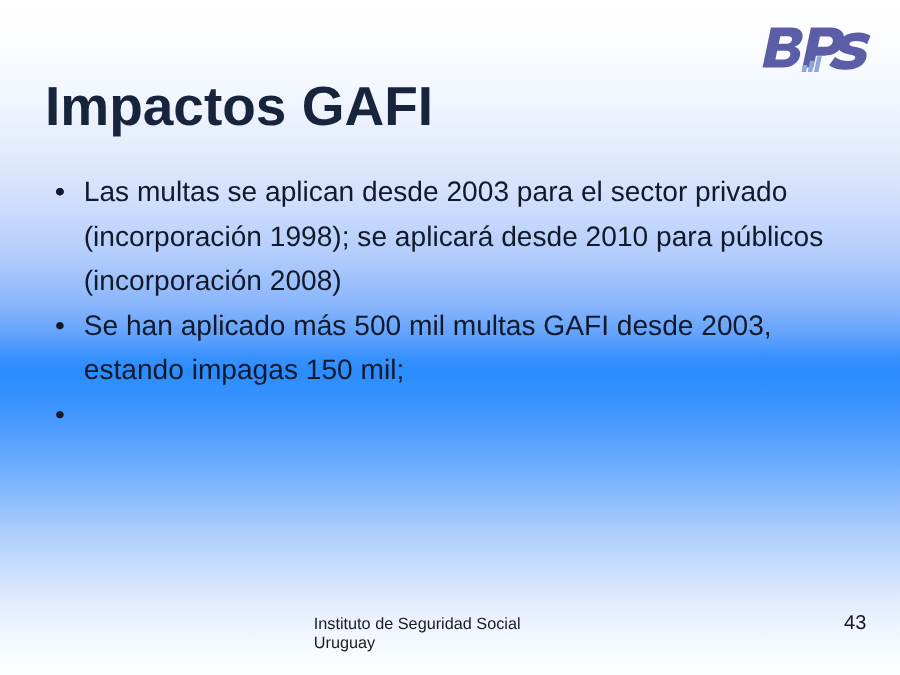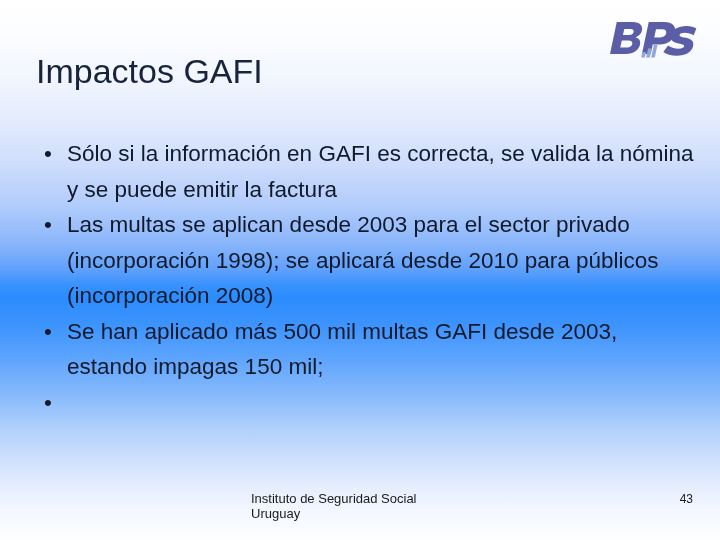--- a/index.html
+++ b/index.html
@@ -49,24 +49,24 @@
     top: 16px;
     right: 16px;
     width: 104px;
     height: 46px;
   }
 
   
   #title {
     position: absolute;
     left: 36px;
-    top: 50px;
+    top: 65px;
     width: 520px;
-    font-size: 34px;
-    font-weight: normal;
+    font-size: 44px;
+    font-weight: bold;
     color: #17243c;
     letter-spacing: 0px;
     line-height: 42px;
     white-space: nowrap;
   }
 
   
   #bullets {
     position: absolute;
     left: 36px;
@@ -109,21 +109,21 @@
     width: 340px;
     font-size: 13px;
     line-height: 14.5px;
     color: #1a1a1a;
     white-space: pre-line;
   }
   #page-number {
     position: absolute;
     right: 27px;
     top: 0;
-    font-size: 12px;
+    font-size: 16px;
     line-height: 14.5px;
     color: #1a1a1a;
     text-align: center;
   }
 </style>
 </head>
 <body>
 
 <div id="slide">
 
@@ -148,21 +148,20 @@
         <rect x="60" y="29" width="3.6" height="12.5" fill="#8fa8d8"></rect>
       </g>
     </svg>
   </div>
 
   <div id="title">Impactos GAFI</div>
 
   <ul id="bullets">
     <li>
       <span class="bullet-dot">•</span>
-      <span>Sólo si la información en GAFI es correcta, se valida la nómina y se puede emitir la factura</span>
     </li>
     <li>
       <span class="bullet-dot">•</span>
       <span>Las multas se aplican desde 2003 para el sector privado (incorporación 1998); se aplicará desde 2010 para públicos (incorporación 2008)</span>
     </li>
     <li>
       <span class="bullet-dot">•</span>
       <span>Se han aplicado más 500 mil multas GAFI desde 2003, estando impagas 150 mil;</span>
     </li>
     <li>

